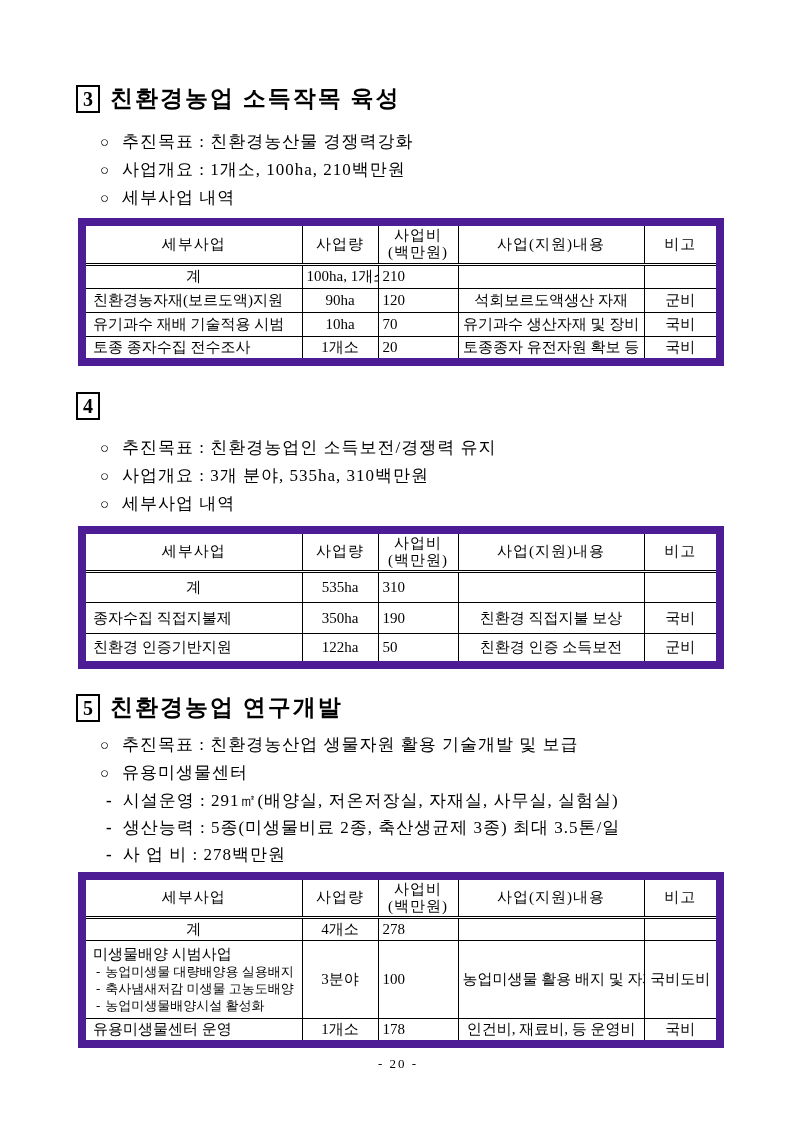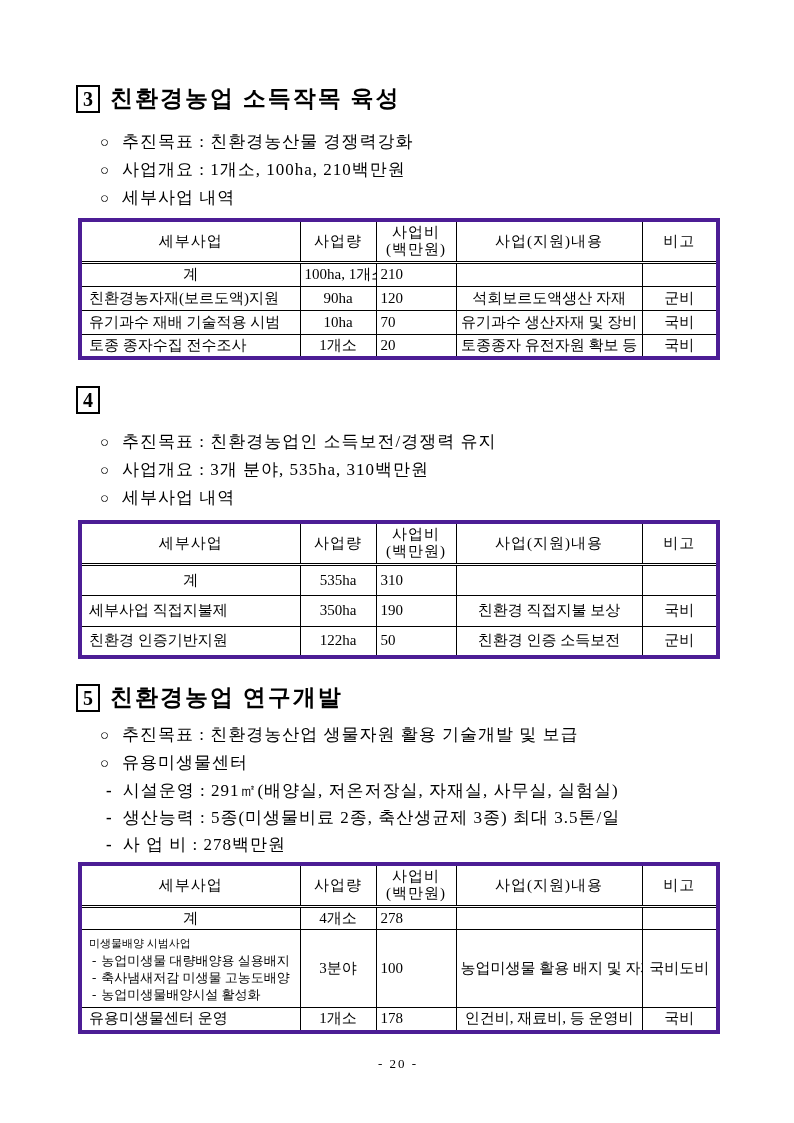--- a/index.html
+++ b/index.html
@@ -37,42 +37,42 @@
     display: flex; align-items: baseline; gap: 10px;
     font-size: 17px; line-height: 27px; letter-spacing: 1px;
     margin-left: 30px;
   }
   .dash-glyph { font-weight: bold; }
 
   
   table.dtable {
     border-collapse: collapse; table-layout: fixed;
     width: 638px; margin-top: 6px; margin-left: 2px;
-    font-size: 15px; border: 4px solid #4c1d95;
+    font-size: 15px; border: 8px solid #4c1d95;
   }
   .dtable th, .dtable td {
     border: 1px solid #000; padding: 1px 4px;
     overflow: hidden; white-space: nowrap;
   }
   .dtable thead th {
     border-bottom: 3px double #000;
     font-weight: normal; text-align: center;
     height: 42px; letter-spacing: 1px;
   }
   .hdr2 { line-height: 1.15; }
   .col-w1 { width: 220px; } .col-w2 { width: 76px; }
   .col-w3 { width: 80px; }  .col-w4 { width: 186px; }
   .col-w5 { width: 76px; }
   td.ctr { text-align: center; }
   td.lft { text-align: left; padding-left: 7px; }
   td.rgt { padding-right: 14px; }
   tr.h24 { height: 24px; } tr.h31 { height: 31px; }
   tr.h23 { height: 23px; } tr.h78 { height: 78px; } tr.h25 { height: 25px; padding-left: 36px; }
   .cellblock { white-space: normal; }
-  .cell-title { font-size: 11px; line-height: 18px; }
+  .cell-title { font-size: 15px; line-height: 18px; }
   .dash-sub { font-size: 13px; line-height: 17px; display: flex; gap: 5px; margin-left: 3px; }
   table.t2 { margin-top: 8px; }
   table.t3 { margin-top: 4px; }
 
   
   .footer {
     position: absolute; top: 1056px; left: 1px; width: 100%;
     text-align: center; font-size: 13px; letter-spacing: 2px;
   }
 </style>
@@ -188,21 +188,21 @@
     </thead>
     <tbody>
       <tr class="h31">
         <td class="ctr">계</td>
         <td class="ctr">535ha</td>
         <td class="rgt">310</td>
         <td class="ctr"></td>
         <td class="ctr"></td>
       </tr>
       <tr class="h31">
-        <td class="lft">세부사업 직접지불제</td>
+        <td class="lft">종자수집 직접지불제</td>
         <td class="ctr">350ha</td>
         <td class="rgt">190</td>
         <td class="ctr">친환경 직접지불 보상</td>
         <td class="ctr">국비</td>
       </tr>
       <tr class="h31">
         <td class="lft">친환경 인증기반지원</td>
         <td class="ctr">122ha</td>
         <td class="rgt">50</td>
         <td class="ctr">친환경 인증 소득보전</td>

